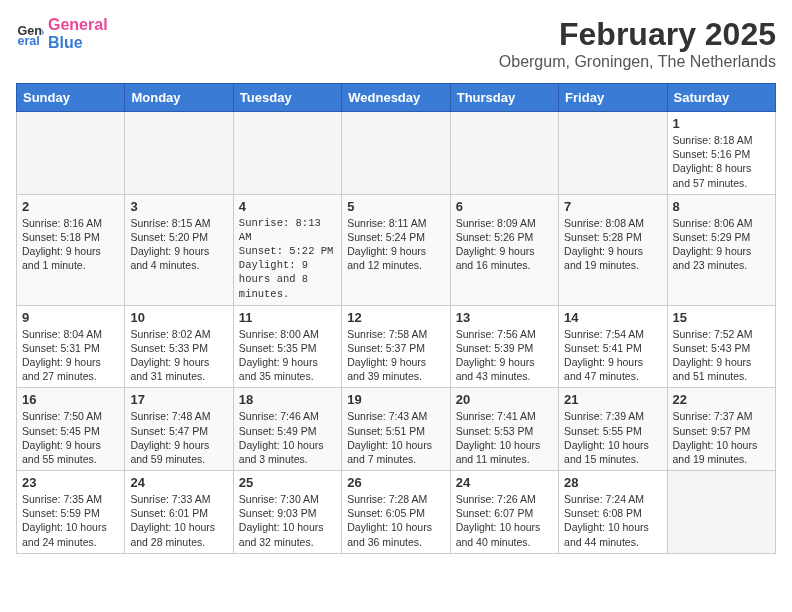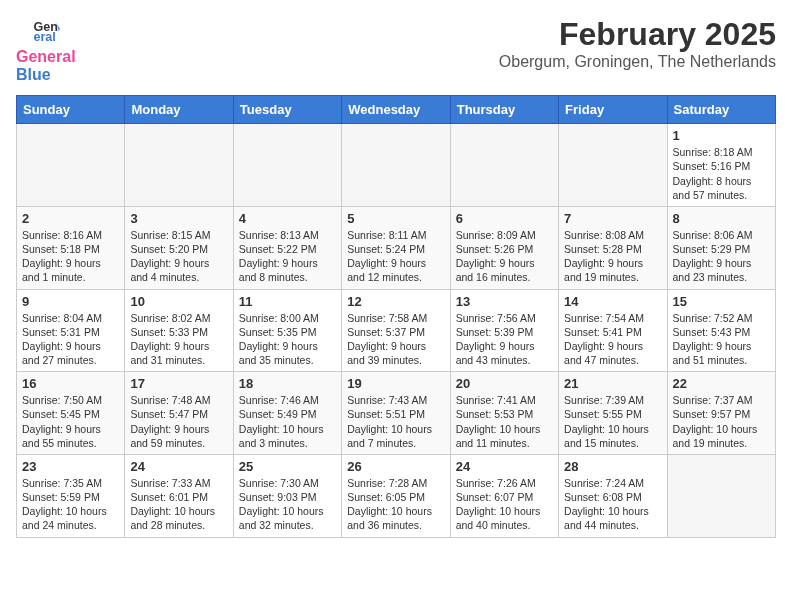--- a/index.html
+++ b/index.html
@@ -13,21 +13,20 @@
     .header-area {
       display: flex;
       align-items: flex-start;
       justify-content: space-between;
       margin-bottom: 12px;
     }
     .logo {
       display: flex;
       align-items: center;
       gap: 4px;
-      flex-direction: column;
     }
     .logo-icon {
       width: 28px;
       height: 28px;
     }
     .title-area {
       text-align: right;
     }
     .month-title {
       font-size: 32px;
@@ -135,21 +134,21 @@
 Daylight: 9 hours and 1 minute.</div>
         </td>
         <td>
           <div class="day-number">3</div>
           <div class="day-info" style="white-space: pre-line;">Sunrise: 8:15 AM
 Sunset: 5:20 PM
 Daylight: 9 hours and 4 minutes.</div>
         </td>
         <td>
           <div class="day-number">4</div>
-          <div class="day-info" style="white-space: pre-line;">Sunrise: 8:13 AM
+          <div class="day-info" style="white-space: pre-line; font-family: Liberation Mono, monospace;">Sunrise: 8:13 AM
 Sunset: 5:22 PM
 Daylight: 9 hours and 8 minutes.</div>
         </td>
         <td>
           <div class="day-number">5</div>
           <div class="day-info" style="white-space: pre-line;">Sunrise: 8:11 AM
 Sunset: 5:24 PM
 Daylight: 9 hours and 12 minutes.</div>
         </td>
         <td>

